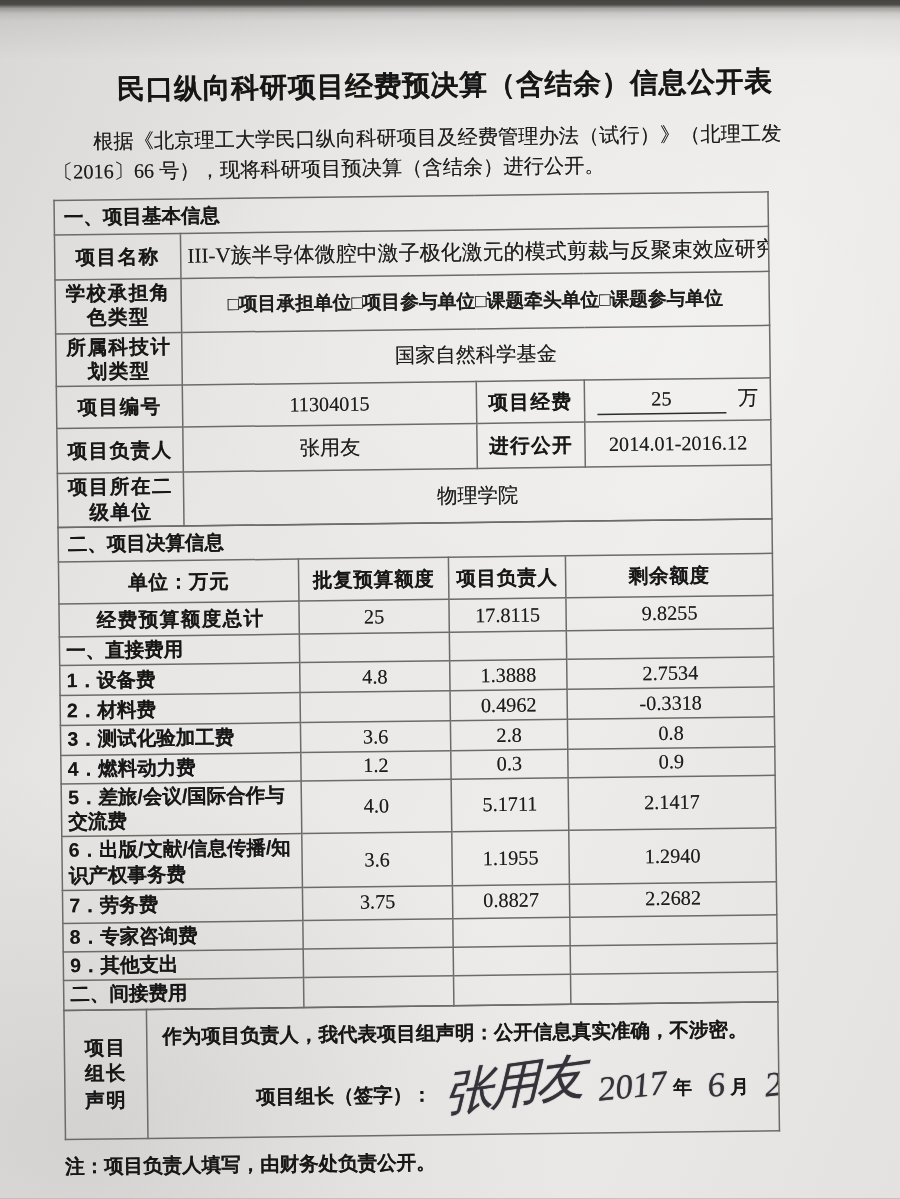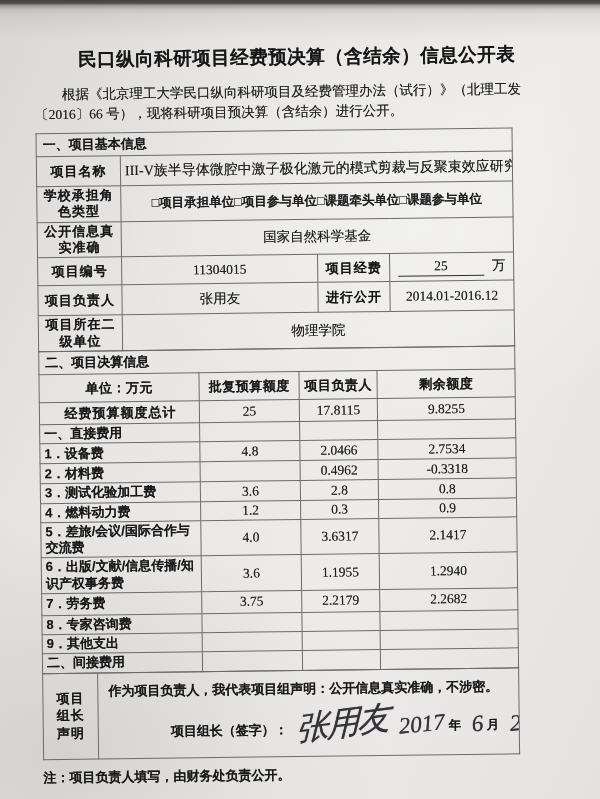--- a/index.html
+++ b/index.html
@@ -140,21 +140,21 @@
       </tr>
       <tr style="height:30px">
         <td class="lbl">项目名称</td>
         <td colspan="3" class="val name">III-V族半导体微腔中激子极化激元的模式剪裁与反聚束效应研究</td>
       </tr>
       <tr style="height:34px">
         <td class="lbl">学校承担角色类型</td>
         <td colspan="3" class="val opts">□项目承担单位□项目参与单位□课题牵头单位□课题参与单位</td>
       </tr>
       <tr style="height:34px">
-        <td class="lbl">公开信息真实准确</td>
+        <td class="lbl">所属科技计划类型</td>
         <td colspan="3" class="val">国家自然科学基金</td>
       </tr>
       <tr style="height:28px">
         <td class="lbl">项目编号</td>
         <td class="val">11304015</td>
         <td class="lbl">项目经费</td>
         <td class="val">
           <span class="uline">25</span><span class="funding-unit">万</span>
         </td>
       </tr>
@@ -196,21 +196,21 @@
       </tr>
       <tr style="height:17px">
         <td class="rlbl">一、直接费用</td>
         <td class="num"></td>
         <td class="num"></td>
         <td class="num"></td>
       </tr>
       <tr style="height:20px">
         <td class="rlbl">1．设备费</td>
         <td class="num">4.8</td>
-        <td class="num">2.0466</td>
+        <td class="num">1.3888</td>
         <td class="num">2.7534</td>
       </tr>
       <tr style="height:20px">
         <td class="rlbl">2．材料费</td>
         <td class="num"></td>
         <td class="num">0.4962</td>
         <td class="num">-0.3318</td>
       </tr>
       <tr style="height:19px">
         <td class="rlbl">3．测试化验加工费</td>
@@ -220,33 +220,33 @@
       </tr>
       <tr style="height:19px">
         <td class="rlbl">4．燃料动力费</td>
         <td class="num">1.2</td>
         <td class="num">0.3</td>
         <td class="num">0.9</td>
       </tr>
       <tr style="height:32px">
         <td class="rlbl">5．差旅/会议/国际合作与交流费</td>
         <td class="num">4.0</td>
-        <td class="num">3.6317</td>
+        <td class="num">5.1711</td>
         <td class="num">2.1417</td>
       </tr>
       <tr style="height:35px">
         <td class="rlbl">6．出版/文献/信息传播/知识产权事务费</td>
         <td class="num">3.6</td>
         <td class="num">1.1955</td>
         <td class="num">1.2940</td>
       </tr>
       <tr style="height:22px">
         <td class="rlbl">7．劳务费</td>
         <td class="num">3.75</td>
-        <td class="num">2.2179</td>
+        <td class="num">0.8827</td>
         <td class="num">2.2682</td>
       </tr>
       <tr style="height:18px">
         <td class="rlbl">8．专家咨询费</td>
         <td class="num"></td>
         <td class="num"></td>
         <td class="num"></td>
       </tr>
       <tr style="height:18px">
         <td class="rlbl">9．其他支出</td>

